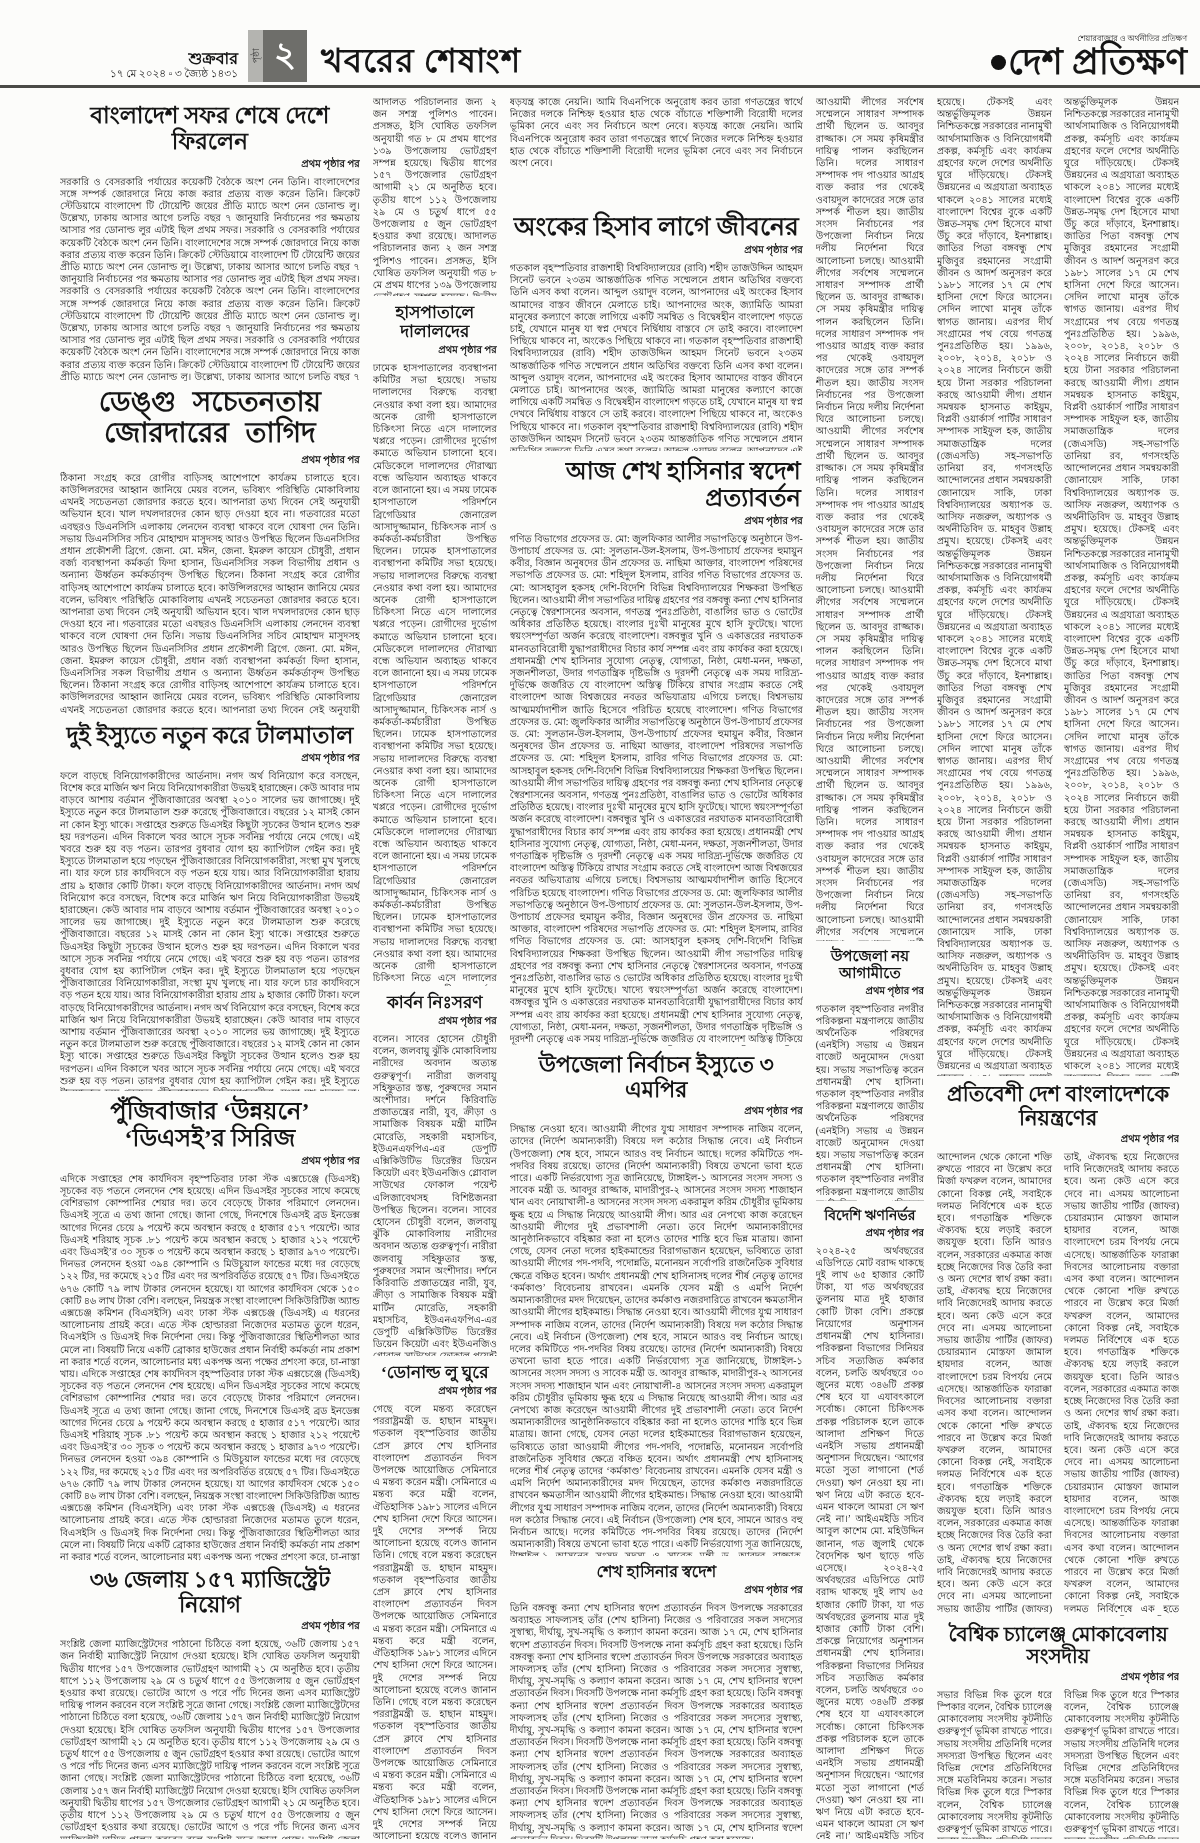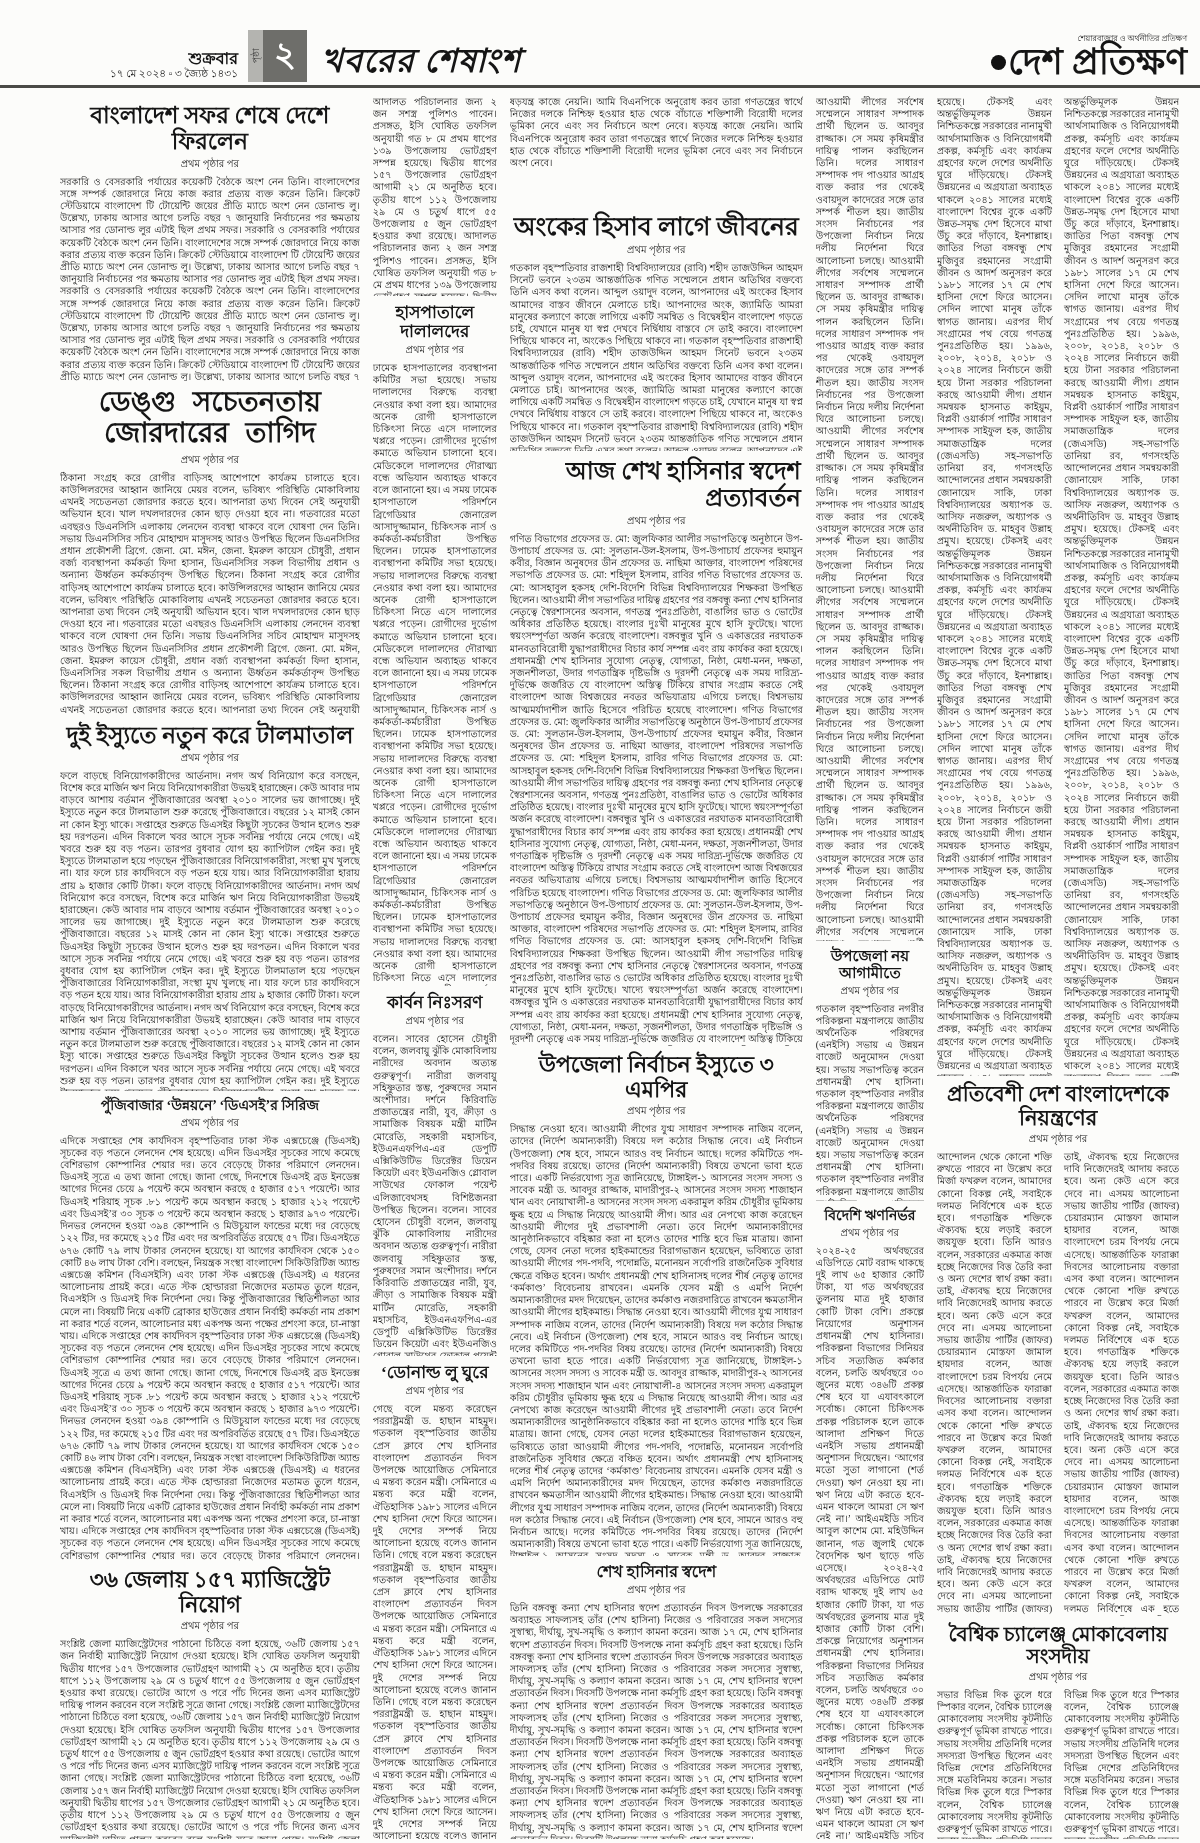--- a/index.html
+++ b/index.html
@@ -9,32 +9,32 @@
   #hdr{position:absolute;top:0;left:0;right:0;height:88px;}
   #hdr-inner{position:absolute;left:13px;right:13px;bottom:6px;display:flex;align-items:flex-end;}
   .date-block{width:225px;text-align:right;line-height:1.15;padding-bottom:2px;}
   .weekday{font-weight:bold;font-size:16px;}
   .dateline{font-size:10.5px;white-space:nowrap;}
   .pagebox-wrap{display:flex;align-items:stretch;margin-left:10px;height:52px;}
   .pagelabel{background:#b4b4b0;color:#333;width:15px;font-size:9px;display:flex;align-items:center;justify-content:center;
              writing-mode:vertical-rl;transform:rotate(180deg);}
   .pagenum{background:#6e6e6a;color:#fff;width:44px;display:flex;align-items:center;justify-content:center;
            font-size:34px;font-weight:bold;}
-  .section-title{font-size:33px;font-weight:bold;margin-left:14px;letter-spacing:1px;line-height:1;padding-bottom:4px;white-space:nowrap;font-style:italic;}
+  .section-title{font-size:33px;font-weight:bold;margin-left:14px;letter-spacing:1px;line-height:1;padding-bottom:4px;white-space:nowrap;}
   .masthead{margin-left:auto;text-align:right;line-height:1;padding-bottom:2px;}
   .tagline{font-size:8px;color:#222;margin-bottom:1px;}
   .brand{font-size:36px;font-weight:bold;letter-spacing:0px;white-space:nowrap;display:flex;align-items:center;gap:2px;}
   .brand-emblem{width:15px;height:15px;border-radius:50%;background:#111;display:inline-block;flex:0 0 auto;}
   #hdr-rule{position:absolute;left:0;right:0;bottom:0;height:3px;background:#4a4a46;}
   
   #content{position:absolute;top:96px;left:13px;right:13px;bottom:4px;display:flex;gap:13px;margin-left:47px;}
   .strip{display:flex;flex-direction:column;overflow:hidden;}
   .article{overflow:hidden;position:relative;}
   .headline{font-weight:bold;text-align:center;line-height:1.12;margin:7px 2px 1px;letter-spacing:0px;}
-  .cont{font-size:10px;font-weight:normal;text-align:center;margin:0 0 3px;}
+  .cont{font-size:10px;font-weight:bold;text-align:right;margin:0 0 3px;}
   .body{font-size:9.6px;line-height:12.2px;text-align:justify;text-justify:inter-word;
         word-break:break-word;hyphens:auto;margin:0;column-gap:12px;}
 </style>
 </head>
 <body>
 
 <div id="page">
   <div id="hdr">
     <div id="hdr-inner">
       <div class="date-block">
@@ -67,21 +67,21 @@
           <div class="headline" style="font-size: 28px; font-family: Liberation Mono, monospace;">ডেঙ্গু সচেতনতায় জোরদারের তাগিদ</div>
           <div class="cont">প্রথম পৃষ্ঠার পর</div>
           <p class="body">ঠিকানা সংগ্রহ করে রোগীর বাড়িসহ আশেপাশে কার্যক্রম চালাতে হবে। কাউন্সিলরদের আহ্বান জানিয়ে মেয়র বলেন, ভবিষ্যৎ পরিস্থিতি মোকাবিলায় এখনই সচেতনতা জোরদার করতে হবে। আপনারা তথ্য দিবেন সেই অনুযায়ী অভিযান হবে। খাল দখলদারদের কোন ছাড় দেওয়া হবে না। গতবারের মতো এবছরও ডিএনসিসি এলাকায় লেনদেন ব্যবস্থা থাকবে বলে ঘোষণা দেন তিনি। সভায় ডিএনসিসির সচিব মোহাম্মদ মাসুদসহ আরও উপস্থিত ছিলেন ডিএনসিসির প্রধান প্রকৌশলী ব্রিগে. জেনা. মো. মঈন, জেনা. ইমরুল কায়েস চৌধুরী, প্রধান বর্জ্য ব্যবস্থাপনা কর্মকর্তা ফিদা হাসান, ডিএনসিসির সকল বিভাগীয় প্রধান ও অন্যান্য ঊর্ধ্বতন কর্মকর্তাবৃন্দ উপস্থিত ছিলেন। ঠিকানা সংগ্রহ করে রোগীর বাড়িসহ আশেপাশে কার্যক্রম চালাতে হবে। কাউন্সিলরদের আহ্বান জানিয়ে মেয়র বলেন, ভবিষ্যৎ পরিস্থিতি মোকাবিলায় এখনই সচেতনতা জোরদার করতে হবে। আপনারা তথ্য দিবেন সেই অনুযায়ী অভিযান হবে। খাল দখলদারদের কোন ছাড় দেওয়া হবে না। গতবারের মতো এবছরও ডিএনসিসি এলাকায় লেনদেন ব্যবস্থা থাকবে বলে ঘোষণা দেন তিনি। সভায় ডিএনসিসির সচিব মোহাম্মদ মাসুদসহ আরও উপস্থিত ছিলেন ডিএনসিসির প্রধান প্রকৌশলী ব্রিগে. জেনা. মো. মঈন, জেনা. ইমরুল কায়েস চৌধুরী, প্রধান বর্জ্য ব্যবস্থাপনা কর্মকর্তা ফিদা হাসান, ডিএনসিসির সকল বিভাগীয় প্রধান ও অন্যান্য ঊর্ধ্বতন কর্মকর্তাবৃন্দ উপস্থিত ছিলেন। ঠিকানা সংগ্রহ করে রোগীর বাড়িসহ আশেপাশে কার্যক্রম চালাতে হবে। কাউন্সিলরদের আহ্বান জানিয়ে মেয়র বলেন, ভবিষ্যৎ পরিস্থিতি মোকাবিলায় এখনই সচেতনতা জোরদার করতে হবে। আপনারা তথ্য দিবেন সেই অনুযায়ী অভিযান হবে। খাল দখলদারদের কোন ছাড় দেওয়া হবে না। গতবারের মতো এবছরও ডিএনসিসি এলাকায় লেনদেন ব্যবস্থা থাকবে বলে ঘোষণা দেন তিনি। সভায় ডিএনসিসির সচিব মোহাম্মদ মাসুদসহ আরও উপস্থিত ছিলেন ডিএনসিসির প্রধান প্রকৌশলী ব্রিগে. জেনা. মো. মঈন, জেনা. ইমরুল কায়েস চৌধুরী, প্রধান বর্জ্য ব্যবস্থাপনা কর্মকর্তা ফিদা হাসান, ডিএনসিসির সকল বিভাগীয় প্রধান ও অন্যান্য ঊর্ধ্বতন কর্মকর্তাবৃন্দ উপস্থিত ছিলেন। ঠিকানা সংগ্রহ করে রোগীর বাড়িসহ আশেপাশে কার্যক্রম চালাতে হবে। কাউন্সিলরদের আহ্বান জানিয়ে মেয়র বলেন, ভবিষ্যৎ পরিস্থিতি মোকাবিলায় এখনই সচেতনতা জোরদার করতে হবে। আপনারা তথ্য দিবেন সেই অনুযায়ী অভিযান হবে। খাল দখলদারদের কোন ছাড় দেওয়া হবে না। গতবারের মতো এবছরও ডিএনসিসি এলাকায় লেনদেন ব্যবস্থা থাকবে বলে ঘোষণা দেন তিনি। সভায় ডিএনসিসির সচিব মোহাম্মদ মাসুদসহ আরও উপস্থিত ছিলেন ডিএনসিসির প্রধান প্রকৌশলী ব্রিগে. জেনা. মো. মঈন, জেনা. ইমরুল কায়েস চৌধুরী, প্রধান বর্জ্য ব্যবস্থাপনা কর্মকর্তা ফিদা হাসান, ডিএনসিসির সকল বিভাগীয় প্রধান ও অন্যান্য ঊর্ধ্বতন কর্মকর্তাবৃন্দ উপস্থিত ছিলেন। ঠিকানা সংগ্রহ করে রোগীর বাড়িসহ আশেপাশে কার্যক্রম চালাতে হবে। কাউন্সিলরদের আহ্বান জানিয়ে মেয়র বলেন, ভবিষ্যৎ পরিস্থিতি মোকাবিলায় এখনই সচেতনতা জোরদার করতে হবে। আপনারা তথ্য দিবেন সেই অনুযায়ী অভিযান হবে। খাল দখলদারদের কোন ছাড় দেওয়া হবে না। গতবারের মতো এবছরও ডিএনসিসি এলাকায় লেনদেন ব্যবস্থা থাকবে বলে ঘোষণা দেন তিনি। সভায় ডিএনসিসির সচিব মোহাম্মদ মাসুদসহ আরও উপস্থিত ছিলেন ডিএনসিসির প্রধান প্রকৌশলী ব্রিগে. জেনা. মো. মঈন, জেনা. ইমরুল কায়েস চৌধুরী, প্রধান বর্জ্য ব্যবস্থাপনা কর্মকর্তা ফিদা হাসান, ডিএনসিসির সকল বিভাগীয় প্রধান ও অন্যান্য ঊর্ধ্বতন কর্মকর্তাবৃন্দ উপস্থিত ছিলেন। ঠিকানা সংগ্রহ করে রোগীর বাড়িসহ আশেপাশে কার্যক্রম চালাতে হবে। কাউন্সিলরদের আহ্বান জানিয়ে মেয়র বলেন, ভবিষ্যৎ পরিস্থিতি মোকাবিলায় এখনই সচেতনতা জোরদার করতে হবে। আপনারা তথ্য দিবেন সেই অনুযায়ী অভিযান হবে। খাল দখলদারদের কোন ছাড় দেওয়া হবে না। গতবারের মতো এবছরও ডিএনসিসি এলাকায় লেনদেন ব্যবস্থা থাকবে বলে ঘোষণা দেন তিনি। সভায় ডিএনসিসির সচিব মোহাম্মদ মাসুদসহ আরও উপস্থিত ছিলেন ডিএনসিসির প্রধান প্রকৌশলী ব্রিগে. জেনা. মো. মঈন, জেনা. ইমরুল কায়েস চৌধুরী, প্রধান বর্জ্য ব্যবস্থাপনা কর্মকর্তা ফিদা হাসান, ডিএনসিসির সকল বিভাগীয় প্রধান ও অন্যান্য ঊর্ধ্বতন কর্মকর্তাবৃন্দ উপস্থিত ছিলেন।</p>
         </div>
         <div class="article" style="height: 375px;">
           <div class="headline" style="font-size: 23px;">দুই ইস্যুতে নতুন করে টালমাতাল</div>
           <div class="cont">প্রথম পৃষ্ঠার পর</div>
           <p class="body">ফলে বাড়ছে বিনিয়োগকারীদের আর্তনাদ। নগদ অর্থ বিনিয়োগ করে বসছেন, বিশেষ করে মার্জিন ঋণ নিয়ে বিনিয়োগকারীরা উভয়ই হারাচ্ছেন। কেউ আবার দাম বাড়বে আশায় বর্তমান পুঁজিবাজারের অবস্থা ২০১০ সালের ভয় জাগাচ্ছে। দুই ইস্যুতে নতুন করে টালমাতাল শুরু করেছে পুঁজিবাজারে। বছরের ১২ মাসই কোন না কোন ইস্যু থাকে। সপ্তাহের শুরুতে ডিএসইর কিছুটা সূচকের উত্থান হলেও শুরু হয় দরপতন। এদিন বিকালে খবর আসে সূচক সর্বনিম্ন পর্যায়ে নেমে গেছে। এই খবরে শুরু হয় বড় পতন। তারপর বুধবার যোগ হয় ক্যাপিটাল গেইন কর। দুই ইস্যুতে টালমাতাল হয়ে পড়ছেন পুঁজিবাজারের বিনিয়োগকারীরা, সংস্থা মুখ খুলছে না। যার ফলে চার কার্যদিবসে বড় পতন হয়ে যায়। আর বিনিয়োগকারীরা হারায় প্রায় ৯ হাজার কোটি টাকা। ফলে বাড়ছে বিনিয়োগকারীদের আর্তনাদ। নগদ অর্থ বিনিয়োগ করে বসছেন, বিশেষ করে মার্জিন ঋণ নিয়ে বিনিয়োগকারীরা উভয়ই হারাচ্ছেন। কেউ আবার দাম বাড়বে আশায় বর্তমান পুঁজিবাজারের অবস্থা ২০১০ সালের ভয় জাগাচ্ছে। দুই ইস্যুতে নতুন করে টালমাতাল শুরু করেছে পুঁজিবাজারে। বছরের ১২ মাসই কোন না কোন ইস্যু থাকে। সপ্তাহের শুরুতে ডিএসইর কিছুটা সূচকের উত্থান হলেও শুরু হয় দরপতন। এদিন বিকালে খবর আসে সূচক সর্বনিম্ন পর্যায়ে নেমে গেছে। এই খবরে শুরু হয় বড় পতন। তারপর বুধবার যোগ হয় ক্যাপিটাল গেইন কর। দুই ইস্যুতে টালমাতাল হয়ে পড়ছেন পুঁজিবাজারের বিনিয়োগকারীরা, সংস্থা মুখ খুলছে না। যার ফলে চার কার্যদিবসে বড় পতন হয়ে যায়। আর বিনিয়োগকারীরা হারায় প্রায় ৯ হাজার কোটি টাকা। ফলে বাড়ছে বিনিয়োগকারীদের আর্তনাদ। নগদ অর্থ বিনিয়োগ করে বসছেন, বিশেষ করে মার্জিন ঋণ নিয়ে বিনিয়োগকারীরা উভয়ই হারাচ্ছেন। কেউ আবার দাম বাড়বে আশায় বর্তমান পুঁজিবাজারের অবস্থা ২০১০ সালের ভয় জাগাচ্ছে। দুই ইস্যুতে নতুন করে টালমাতাল শুরু করেছে পুঁজিবাজারে। বছরের ১২ মাসই কোন না কোন ইস্যু থাকে। সপ্তাহের শুরুতে ডিএসইর কিছুটা সূচকের উত্থান হলেও শুরু হয় দরপতন। এদিন বিকালে খবর আসে সূচক সর্বনিম্ন পর্যায়ে নেমে গেছে। এই খবরে শুরু হয় বড় পতন। তারপর বুধবার যোগ হয় ক্যাপিটাল গেইন কর। দুই ইস্যুতে টালমাতাল হয়ে পড়ছেন পুঁজিবাজারের বিনিয়োগকারীরা, সংস্থা মুখ খুলছে না। যার ফলে চার কার্যদিবসে বড় পতন হয়ে যায়। আর বিনিয়োগকারীরা হারায় প্রায় ৯ হাজার কোটি টাকা। ফলে বাড়ছে বিনিয়োগকারীদের আর্তনাদ। নগদ অর্থ বিনিয়োগ করে বসছেন, বিশেষ করে মার্জিন ঋণ নিয়ে বিনিয়োগকারীরা উভয়ই হারাচ্ছেন। কেউ আবার দাম বাড়বে আশায় বর্তমান পুঁজিবাজারের অবস্থা ২০১০ সালের ভয় জাগাচ্ছে। দুই ইস্যুতে নতুন করে টালমাতাল শুরু করেছে পুঁজিবাজারে। বছরের ১২ মাসই কোন না কোন ইস্যু থাকে। সপ্তাহের শুরুতে ডিএসইর কিছুটা সূচকের উত্থান হলেও শুরু হয় দরপতন। এদিন বিকালে খবর আসে সূচক সর্বনিম্ন পর্যায়ে নেমে গেছে। এই খবরে শুরু হয় বড় পতন। তারপর বুধবার যোগ হয় ক্যাপিটাল গেইন কর। দুই ইস্যুতে টালমাতাল হয়ে পড়ছেন পুঁজিবাজারের বিনিয়োগকারীরা, সংস্থা মুখ খুলছে না। যার ফলে চার কার্যদিবসে বড় পতন হয়ে যায়। আর বিনিয়োগকারীরা হারায় প্রায় ৯ হাজার কোটি টাকা। ফলে বাড়ছে বিনিয়োগকারীদের আর্তনাদ। নগদ অর্থ বিনিয়োগ করে বসছেন, বিশেষ করে মার্জিন ঋণ নিয়ে বিনিয়োগকারীরা উভয়ই হারাচ্ছেন। কেউ আবার দাম বাড়বে আশায় বর্তমান পুঁজিবাজারের অবস্থা ২০১০ সালের ভয় জাগাচ্ছে। দুই ইস্যুতে নতুন করে টালমাতাল শুরু করেছে পুঁজিবাজারে। বছরের ১২ মাসই কোন না কোন ইস্যু থাকে। সপ্তাহের শুরুতে ডিএসইর কিছুটা সূচকের উত্থান হলেও শুরু হয় দরপতন। এদিন বিকালে খবর আসে সূচক সর্বনিম্ন পর্যায়ে নেমে গেছে। এই খবরে শুরু হয় বড় পতন। তারপর বুধবার যোগ হয় ক্যাপিটাল গেইন কর। দুই ইস্যুতে টালমাতাল হয়ে পড়ছেন পুঁজিবাজারের বিনিয়োগকারীরা, সংস্থা মুখ খুলছে না। যার ফলে চার কার্যদিবসে বড় পতন হয়ে যায়। আর বিনিয়োগকারীরা হারায় প্রায় ৯ হাজার কোটি টাকা। ফলে বাড়ছে বিনিয়োগকারীদের আর্তনাদ। নগদ অর্থ বিনিয়োগ করে বসছেন, বিশেষ করে মার্জিন ঋণ নিয়ে বিনিয়োগকারীরা উভয়ই হারাচ্ছেন। কেউ আবার দাম বাড়বে আশায় বর্তমান পুঁজিবাজারের অবস্থা ২০১০ সালের ভয় জাগাচ্ছে। দুই ইস্যুতে নতুন করে টালমাতাল শুরু করেছে পুঁজিবাজারে। বছরের ১২ মাসই কোন না কোন ইস্যু থাকে। সপ্তাহের শুরুতে ডিএসইর কিছুটা সূচকের উত্থান হলেও শুরু হয় দরপতন। এদিন বিকালে খবর আসে সূচক সর্বনিম্ন পর্যায়ে নেমে গেছে। এই খবরে শুরু হয় বড় পতন। তারপর বুধবার যোগ হয় ক্যাপিটাল গেইন কর। দুই ইস্যুতে টালমাতাল হয়ে পড়ছেন পুঁজিবাজারের বিনিয়োগকারীরা, সংস্থা মুখ খুলছে না। যার ফলে চার কার্যদিবসে বড় পতন হয়ে যায়। আর বিনিয়োগকারীরা হারায় প্রায় ৯ হাজার কোটি টাকা।</p>
         </div>
         <div class="article" style="height: 470px;">
-          <div class="headline" style="font-size: 14px;">পুঁজিবাজার ‘উন্নয়নে’ ‘ডিএসই’র সিরিজ</div>
+          <div class="headline" style="font-size: 24px;">পুঁজিবাজার ‘উন্নয়নে’ ‘ডিএসই’র সিরিজ</div>
           <div class="cont">প্রথম পৃষ্ঠার পর</div>
           <p class="body">এদিকে সপ্তাহের শেষ কার্যদিবস বৃহস্পতিবার ঢাকা স্টক এক্সচেঞ্জে (ডিএসই) সূচকের বড় পতনে লেনদেন শেষ হয়েছে। এদিন ডিএসইর সূচকের সাথে কমেছে বেশিরভাগ কোম্পানির শেয়ার দর। তবে বেড়েছে টাকার পরিমাণে লেনদেন। ডিএসই সূত্রে এ তথ্য জানা গেছে। জানা গেছে, দিনশেষে ডিএসই ব্রড ইনডেক্স আগের দিনের চেয়ে ৯ পয়েন্ট কমে অবস্থান করছে ৫ হাজার ৫১৭ পয়েন্টে। আর ডিএসই শরিয়াহ সূচক .৮১ পয়েন্ট কমে অবস্থান করছে ১ হাজার ২১২ পয়েন্টে এবং ডিএসই’র ৩০ সূচক ৩ পয়েন্ট কমে অবস্থান করছে ১ হাজার ৯৭৩ পয়েন্টে। দিনভর লেনদেন হওয়া ৩৯৪ কোম্পানি ও মিউচুয়াল ফান্ডের মধ্যে দর বেড়েছে ১২২ টির, দর কমেছে ২১৫ টির এবং দর অপরিবর্তিত রয়েছে ৫৭ টির। ডিএসইতে ৬৭৬ কোটি ৭৯ লাখ টাকার লেনদেন হয়েছে। যা আগের কার্যদিবস থেকে ১৫০ কোটি ৪৬ লাখ টাকা বেশি। বলছেন, নিয়ন্ত্রক সংস্থা বাংলাদেশ সিকিউরিটিজ অ্যান্ড এক্সচেঞ্জ কমিশন (বিএসইসি) এবং ঢাকা স্টক এক্সচেঞ্জ (ডিএসই) এ ধরনের আলোচনায় প্রায়ই করে। এতে স্টক হোল্ডাররা নিজেদের মতামত তুলে ধরেন, বিএসইসি ও ডিএসই দিক নির্দেশনা দেয়। কিন্তু পুঁজিবাজারের স্থিতিশীলতা আর মেলে না। বিষয়টি নিয়ে একটি ব্রোকার হাউজের প্রধান নির্বাহী কর্মকর্তা নাম প্রকাশ না করার শর্তে বলেন, আলোচনার মধ্য একপক্ষ অন্য পক্ষের প্রশংসা করে, চা-নাস্তা খায়। এদিকে সপ্তাহের শেষ কার্যদিবস বৃহস্পতিবার ঢাকা স্টক এক্সচেঞ্জে (ডিএসই) সূচকের বড় পতনে লেনদেন শেষ হয়েছে। এদিন ডিএসইর সূচকের সাথে কমেছে বেশিরভাগ কোম্পানির শেয়ার দর। তবে বেড়েছে টাকার পরিমাণে লেনদেন। ডিএসই সূত্রে এ তথ্য জানা গেছে। জানা গেছে, দিনশেষে ডিএসই ব্রড ইনডেক্স আগের দিনের চেয়ে ৯ পয়েন্ট কমে অবস্থান করছে ৫ হাজার ৫১৭ পয়েন্টে। আর ডিএসই শরিয়াহ সূচক .৮১ পয়েন্ট কমে অবস্থান করছে ১ হাজার ২১২ পয়েন্টে এবং ডিএসই’র ৩০ সূচক ৩ পয়েন্ট কমে অবস্থান করছে ১ হাজার ৯৭৩ পয়েন্টে। দিনভর লেনদেন হওয়া ৩৯৪ কোম্পানি ও মিউচুয়াল ফান্ডের মধ্যে দর বেড়েছে ১২২ টির, দর কমেছে ২১৫ টির এবং দর অপরিবর্তিত রয়েছে ৫৭ টির। ডিএসইতে ৬৭৬ কোটি ৭৯ লাখ টাকার লেনদেন হয়েছে। যা আগের কার্যদিবস থেকে ১৫০ কোটি ৪৬ লাখ টাকা বেশি। বলছেন, নিয়ন্ত্রক সংস্থা বাংলাদেশ সিকিউরিটিজ অ্যান্ড এক্সচেঞ্জ কমিশন (বিএসইসি) এবং ঢাকা স্টক এক্সচেঞ্জ (ডিএসই) এ ধরনের আলোচনায় প্রায়ই করে। এতে স্টক হোল্ডাররা নিজেদের মতামত তুলে ধরেন, বিএসইসি ও ডিএসই দিক নির্দেশনা দেয়। কিন্তু পুঁজিবাজারের স্থিতিশীলতা আর মেলে না। বিষয়টি নিয়ে একটি ব্রোকার হাউজের প্রধান নির্বাহী কর্মকর্তা নাম প্রকাশ না করার শর্তে বলেন, আলোচনার মধ্য একপক্ষ অন্য পক্ষের প্রশংসা করে, চা-নাস্তা খায়। এদিকে সপ্তাহের শেষ কার্যদিবস বৃহস্পতিবার ঢাকা স্টক এক্সচেঞ্জে (ডিএসই) সূচকের বড় পতনে লেনদেন শেষ হয়েছে। এদিন ডিএসইর সূচকের সাথে কমেছে বেশিরভাগ কোম্পানির শেয়ার দর। তবে বেড়েছে টাকার পরিমাণে লেনদেন। ডিএসই সূত্রে এ তথ্য জানা গেছে। জানা গেছে, দিনশেষে ডিএসই ব্রড ইনডেক্স আগের দিনের চেয়ে ৯ পয়েন্ট কমে অবস্থান করছে ৫ হাজার ৫১৭ পয়েন্টে। আর ডিএসই শরিয়াহ সূচক .৮১ পয়েন্ট কমে অবস্থান করছে ১ হাজার ২১২ পয়েন্টে এবং ডিএসই’র ৩০ সূচক ৩ পয়েন্ট কমে অবস্থান করছে ১ হাজার ৯৭৩ পয়েন্টে। দিনভর লেনদেন হওয়া ৩৯৪ কোম্পানি ও মিউচুয়াল ফান্ডের মধ্যে দর বেড়েছে ১২২ টির, দর কমেছে ২১৫ টির এবং দর অপরিবর্তিত রয়েছে ৫৭ টির। ডিএসইতে ৬৭৬ কোটি ৭৯ লাখ টাকার লেনদেন হয়েছে। যা আগের কার্যদিবস থেকে ১৫০ কোটি ৪৬ লাখ টাকা বেশি। বলছেন, নিয়ন্ত্রক সংস্থা বাংলাদেশ সিকিউরিটিজ অ্যান্ড এক্সচেঞ্জ কমিশন (বিএসইসি) এবং ঢাকা স্টক এক্সচেঞ্জ (ডিএসই) এ ধরনের আলোচনায় প্রায়ই করে। এতে স্টক হোল্ডাররা নিজেদের মতামত তুলে ধরেন, বিএসইসি ও ডিএসই দিক নির্দেশনা দেয়। কিন্তু পুঁজিবাজারের স্থিতিশীলতা আর মেলে না। বিষয়টি নিয়ে একটি ব্রোকার হাউজের প্রধান নির্বাহী কর্মকর্তা নাম প্রকাশ না করার শর্তে বলেন, আলোচনার মধ্য একপক্ষ অন্য পক্ষের প্রশংসা করে, চা-নাস্তা খায়। এদিকে সপ্তাহের শেষ কার্যদিবস বৃহস্পতিবার ঢাকা স্টক এক্সচেঞ্জে (ডিএসই) সূচকের বড় পতনে লেনদেন শেষ হয়েছে। এদিন ডিএসইর সূচকের সাথে কমেছে বেশিরভাগ কোম্পানির শেয়ার দর। তবে বেড়েছে টাকার পরিমাণে লেনদেন। ডিএসই সূত্রে এ তথ্য জানা গেছে। জানা গেছে, দিনশেষে ডিএসই ব্রড ইনডেক্স আগের দিনের চেয়ে ৯ পয়েন্ট কমে অবস্থান করছে ৫ হাজার ৫১৭ পয়েন্টে। আর ডিএসই শরিয়াহ সূচক .৮১ পয়েন্ট কমে অবস্থান করছে ১ হাজার ২১২ পয়েন্টে এবং ডিএসই’র ৩০ সূচক ৩ পয়েন্ট কমে অবস্থান করছে ১ হাজার ৯৭৩ পয়েন্টে। দিনভর লেনদেন হওয়া ৩৯৪ কোম্পানি ও মিউচুয়াল ফান্ডের মধ্যে দর বেড়েছে ১২২ টির, দর কমেছে ২১৫ টির এবং দর অপরিবর্তিত রয়েছে ৫৭ টির। ডিএসইতে ৬৭৬ কোটি ৭৯ লাখ টাকার লেনদেন হয়েছে। যা আগের কার্যদিবস থেকে ১৫০ কোটি ৪৬ লাখ টাকা বেশি। বলছেন, নিয়ন্ত্রক সংস্থা বাংলাদেশ সিকিউরিটিজ অ্যান্ড এক্সচেঞ্জ কমিশন (বিএসইসি) এবং ঢাকা স্টক এক্সচেঞ্জ (ডিএসই) এ ধরনের আলোচনায় প্রায়ই করে। এতে স্টক হোল্ডাররা নিজেদের মতামত তুলে ধরেন, বিএসইসি ও ডিএসই দিক নির্দেশনা দেয়। কিন্তু পুঁজিবাজারের স্থিতিশীলতা আর মেলে না। বিষয়টি নিয়ে একটি ব্রোকার হাউজের প্রধান নির্বাহী কর্মকর্তা নাম প্রকাশ না করার শর্তে বলেন, আলোচনার মধ্য একপক্ষ অন্য পক্ষের প্রশংসা করে, চা-নাস্তা খায়।</p>
         </div>
         <div class="article" style="height: 278px;">
           <div class="headline" style="font-size: 22px;">৩৬ জেলায় ১৫৭ ম্যাজিস্ট্রেট নিয়োগ</div>
           <div class="cont">প্রথম পৃষ্ঠার পর</div>
           <p class="body">সংশ্লিষ্ট জেলা ম্যাজিস্ট্রেটদের পাঠানো চিঠিতে বলা হয়েছে, ৩৬টি জেলায় ১৫৭ জন নির্বাহী ম্যাজিস্ট্রেট নিয়োগ দেওয়া হয়েছে। ইসি ঘোষিত তফসিল অনুযায়ী দ্বিতীয় ধাপের ১৫৭ উপজেলার ভোটগ্রহণ আগামী ২১ মে অনুষ্ঠিত হবে। তৃতীয় ধাপে ১১২ উপজেলায় ২৯ মে ও চতুর্থ ধাপে ৫৫ উপজেলায় ৫ জুন ভোটগ্রহণ হওয়ার কথা রয়েছে। ভোটের আগে ও পরে পাঁচ দিনের জন্য এসব ম্যাজিস্ট্রেট দায়িত্ব পালন করবেন বলে সংশ্লিষ্ট সূত্রে জানা গেছে। সংশ্লিষ্ট জেলা ম্যাজিস্ট্রেটদের পাঠানো চিঠিতে বলা হয়েছে, ৩৬টি জেলায় ১৫৭ জন নির্বাহী ম্যাজিস্ট্রেট নিয়োগ দেওয়া হয়েছে। ইসি ঘোষিত তফসিল অনুযায়ী দ্বিতীয় ধাপের ১৫৭ উপজেলার ভোটগ্রহণ আগামী ২১ মে অনুষ্ঠিত হবে। তৃতীয় ধাপে ১১২ উপজেলায় ২৯ মে ও চতুর্থ ধাপে ৫৫ উপজেলায় ৫ জুন ভোটগ্রহণ হওয়ার কথা রয়েছে। ভোটের আগে ও পরে পাঁচ দিনের জন্য এসব ম্যাজিস্ট্রেট দায়িত্ব পালন করবেন বলে সংশ্লিষ্ট সূত্রে জানা গেছে। সংশ্লিষ্ট জেলা ম্যাজিস্ট্রেটদের পাঠানো চিঠিতে বলা হয়েছে, ৩৬টি জেলায় ১৫৭ জন নির্বাহী ম্যাজিস্ট্রেট নিয়োগ দেওয়া হয়েছে। ইসি ঘোষিত তফসিল অনুযায়ী দ্বিতীয় ধাপের ১৫৭ উপজেলার ভোটগ্রহণ আগামী ২১ মে অনুষ্ঠিত হবে। তৃতীয় ধাপে ১১২ উপজেলায় ২৯ মে ও চতুর্থ ধাপে ৫৫ উপজেলায় ৫ জুন ভোটগ্রহণ হওয়ার কথা রয়েছে। ভোটের আগে ও পরে পাঁচ দিনের জন্য এসব ম্যাজিস্ট্রেট দায়িত্ব পালন করবেন বলে সংশ্লিষ্ট সূত্রে জানা গেছে। সংশ্লিষ্ট জেলা ম্যাজিস্ট্রেটদের পাঠানো চিঠিতে বলা হয়েছে, ৩৬টি জেলায় ১৫৭ জন নির্বাহী ম্যাজিস্ট্রেট নিয়োগ দেওয়া হয়েছে। ইসি ঘোষিত তফসিল অনুযায়ী দ্বিতীয় ধাপের ১৫৭ উপজেলার ভোটগ্রহণ আগামী ২১ মে অনুষ্ঠিত হবে। তৃতীয় ধাপে ১১২ উপজেলায় ২৯ মে ও চতুর্থ ধাপে ৫৫ উপজেলায় ৫ জুন ভোটগ্রহণ হওয়ার কথা রয়েছে। ভোটের আগে ও পরে পাঁচ দিনের জন্য এসব ম্যাজিস্ট্রেট দায়িত্ব পালন করবেন বলে সংশ্লিষ্ট সূত্রে জানা গেছে। সংশ্লিষ্ট জেলা ম্যাজিস্ট্রেটদের পাঠানো চিঠিতে বলা হয়েছে, ৩৬টি জেলায় ১৫৭ জন নির্বাহী ম্যাজিস্ট্রেট নিয়োগ দেওয়া হয়েছে। ইসি ঘোষিত তফসিল অনুযায়ী দ্বিতীয় ধাপের ১৫৭ উপজেলার ভোটগ্রহণ আগামী ২১ মে অনুষ্ঠিত হবে। তৃতীয় ধাপে ১১২ উপজেলায় ২৯ মে ও চতুর্থ ধাপে ৫৫ উপজেলায় ৫ জুন ভোটগ্রহণ হওয়ার কথা রয়েছে। ভোটের আগে ও পরে পাঁচ দিনের জন্য এসব ম্যাজিস্ট্রেট দায়িত্ব পালন করবেন বলে সংশ্লিষ্ট সূত্রে জানা গেছে।</p>
         </div>
       </div>
       <div class="strip" style="flex: 0 0 11%;">

